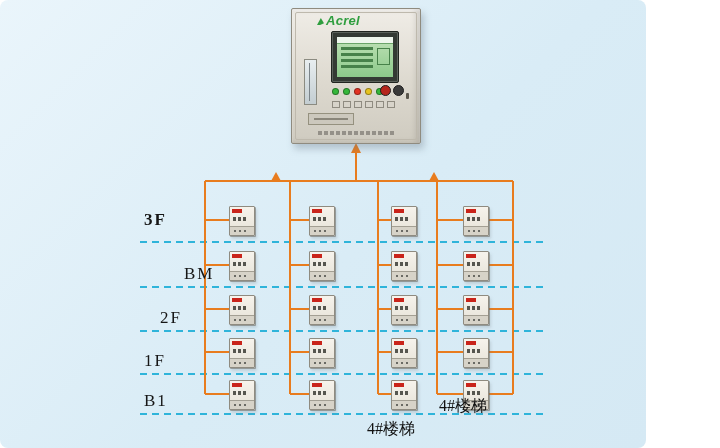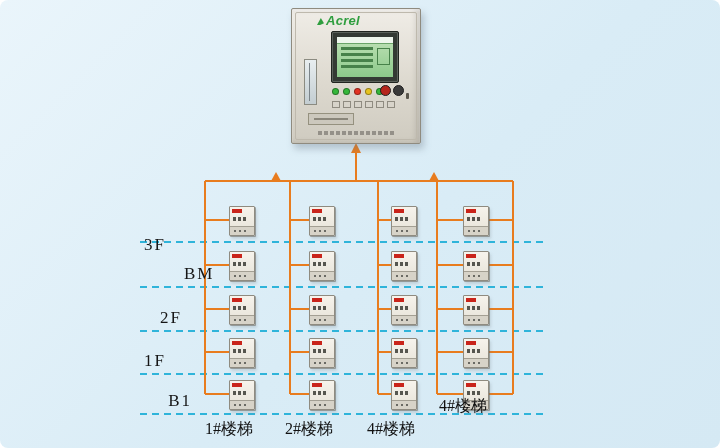--- a/index.html
+++ b/index.html
@@ -1,17 +1,17 @@
 <!DOCTYPE html>
 <html style="--wire: #e87c1e; --dash: #2fb4da; --brand: #2f9e3f; --devred: #c9241a; --bg: #d9ecf6;"><head>
 <meta charset="utf-8">
 <style>
   html,body{margin:0;padding:0;background:#ffffff;}
   .stage{
-    position:relative;width:720px;height:448px;overflow:hidden;border-radius:8px;
+    position:relative;width:646px;height:448px;overflow:hidden;border-radius:8px;
     background:linear-gradient(135deg,#eaf5fb 0%, var(--bg,#d9ecf6) 55%, #d5e9f4 100%);
     font-family:"Liberation Sans",sans-serif;
   }
   svg.wires{position:absolute;left:0;top:0;}
 
   
   .cabinet{
     position:absolute;left:291px;top:8px;width:128px;height:134px;
     background:linear-gradient(180deg,#f0ede7,#ddd9cf 55%,#cfcbc0);
     border:1px solid #8f8b7f;border-radius:2px;
@@ -341,22 +341,20 @@
     </div>
     <div class="device" style="left: 463px; top: 380px;">
       <span class="dev-mark"></span>
       <span class="dev-dots">
         <i></i>
         <i></i>
         <i></i>
       </span>
       <span class="dev-base"></span>
     </div>
-    <div class="floor-label" style="left: 144px; top: 235px;">3F</div>
+    <div class="floor-label" style="left: 144px; top: 210px; font-weight: bold;">3F</div>
     <div class="floor-label" style="left: 144px; top: 264px; margin-left: 40px;">BM</div>
     <div class="floor-label" style="left: 160px; top: 308px;">2F</div>
     <div class="floor-label" style="left: 144px; top: 351px;">1F</div>
-    <div class="floor-label" style="left: 144px; top: 391px; text-align: right;">B1</div>
-    <div class="col-label" style="left: 189px; top: 419px;">1#楼梯</div>
-    <div class="col-label" style="left: 269px; top: 419px;">2#楼梯</div>
+    <div class="floor-label" style="left: 144px; top: 391px;">B1</div>
     <div class="col-label" style="left: 351px; top: 419px;">4#楼梯</div>
     <div class="col-label" style="left: 423px; top: 396px;">4#楼梯</div>
   </div>
 
 </body></html>

